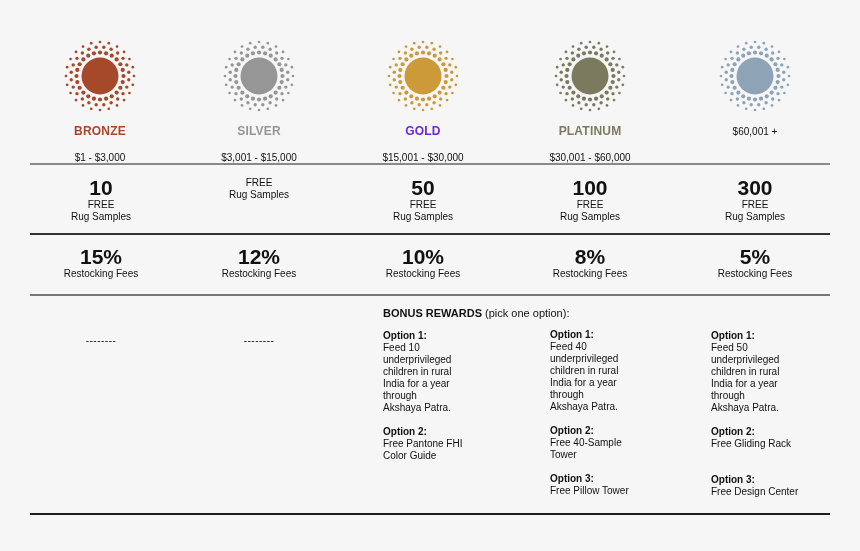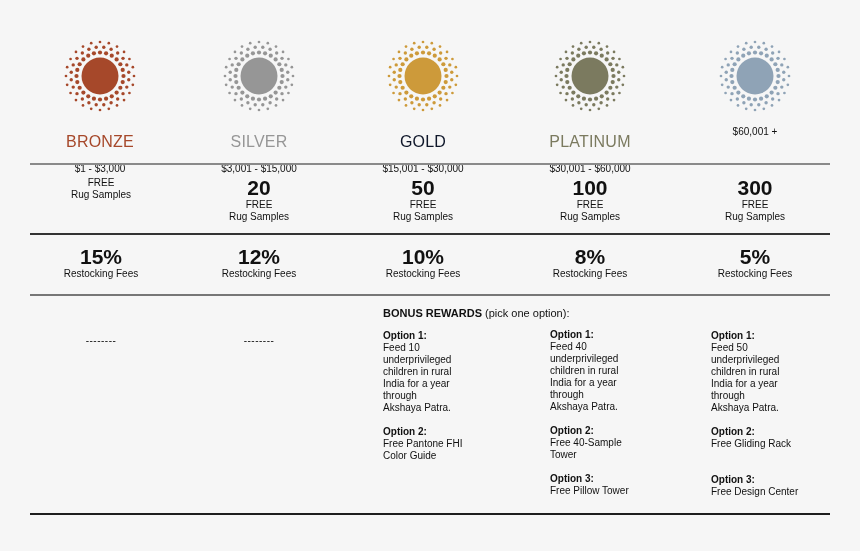--- a/index.html
+++ b/index.html
@@ -2,21 +2,21 @@
 <html><head>
 <meta charset="utf-8">
 <style>
   html, body { margin:0; padding:0; }
   body {
     width:860px; height:551px; background:#f6f6f6; position:relative; overflow:hidden;
     font-family:"Liberation Sans", "DejaVu Sans", sans-serif; color:#111;
   }
   .tier { position:absolute; top:38px; width:150px; margin-left:-75px; text-align:center; }
   .sun { width:76px; height:76px; margin:0 auto; display:block; }
-  .tier-name { font-weight:normal; font-size:16px; margin-top:19px; line-height:18px; letter-spacing:0.2px; }
+  .tier-name { font-weight:bold; font-size:12px; margin-top:8px; line-height:18px; letter-spacing:0.2px; }
   .tier-range { font-size:10px; line-height:12px; margin-top:12px; color:#111; }
   .hline { position:absolute; left:30px; width:800px; height:2px; }
   .cell { position:absolute; width:150px; margin-left:-75px; text-align:center; }
   .big { font-weight:bold; font-size:21px; line-height:22px; }
   .small { font-size:10px; line-height:12px; }
   .bonus-title { position:absolute; left:383px; top:307px; font-size:11px; }
   .bonus-title b { font-weight:bold; }
   .opt-col { position:absolute; top:330px; width:140px; font-size:10px; line-height:12px; }
   .opt { margin-bottom:12px; }
   .opt-head { font-weight:bold; }
@@ -252,21 +252,21 @@
       <circle cx="-24.04" cy="-24.04" r="1.35" fill="#cd9a3a"></circle>
       <circle cx="-17.00" cy="-29.44" r="1.35" fill="#cd9a3a"></circle>
       <circle cx="-8.80" cy="-32.84" r="1.35" fill="#cd9a3a"></circle>
       <circle cx="-0.00" cy="-34.00" r="1.35" fill="#cd9a3a"></circle>
       <circle cx="8.80" cy="-32.84" r="1.35" fill="#cd9a3a"></circle>
       <circle cx="17.00" cy="-29.44" r="1.35" fill="#cd9a3a"></circle>
       <circle cx="24.04" cy="-24.04" r="1.35" fill="#cd9a3a"></circle>
       <circle cx="29.44" cy="-17.00" r="1.35" fill="#cd9a3a"></circle>
       <circle cx="32.84" cy="-8.80" r="1.35" fill="#cd9a3a"></circle>
     </svg>
-  <div class="tier-name" style="color:#0f172a">GOLD</div>
+  <div class="tier-name" style="color:#6d28d9">GOLD</div>
   <div class="tier-range">$15,001 - $30,000</div>
 </div>
 <div class="tier" style="left:590px">
   <svg class="sun" viewBox="-38 -38 76 76">
       <circle cx="0" cy="0" r="18.5" fill="#7b7a5f"></circle>
       <circle cx="23.50" cy="0.00" r="2.1" fill="#7b7a5f"></circle>
       <circle cx="22.70" cy="6.08" r="2.1" fill="#7b7a5f"></circle>
       <circle cx="20.35" cy="11.75" r="2.1" fill="#7b7a5f"></circle>
       <circle cx="16.62" cy="16.62" r="2.1" fill="#7b7a5f"></circle>
       <circle cx="11.75" cy="20.35" r="2.1" fill="#7b7a5f"></circle>
@@ -419,25 +419,25 @@
     </svg>
   <div class="tier-range">$60,001 +</div>
 </div>
 
 <div class="hline" style="top:163px; background:#8a8a8a"></div>
 <div class="hline" style="top:233px; background:#333"></div>
 <div class="hline" style="top:294px; background:#777"></div>
 <div class="hline" style="top:513px; background:#1e1e1e"></div>
 
 <div class="cell" style="left:101px; top:177px">
+  <div class="big">10</div>
   <div class="small">FREE</div>
   <div class="small">Rug Samples</div>
 </div>
 <div class="cell" style="left:259px; top:177px">
-  <div class="big">20</div>
   <div class="small">FREE</div>
   <div class="small">Rug Samples</div>
 </div>
 <div class="cell" style="left:423px; top:177px">
   <div class="big">50</div>
   <div class="small">FREE</div>
   <div class="small">Rug Samples</div>
 </div>
 <div class="cell" style="left:590px; top:177px">
   <div class="big">100</div>

